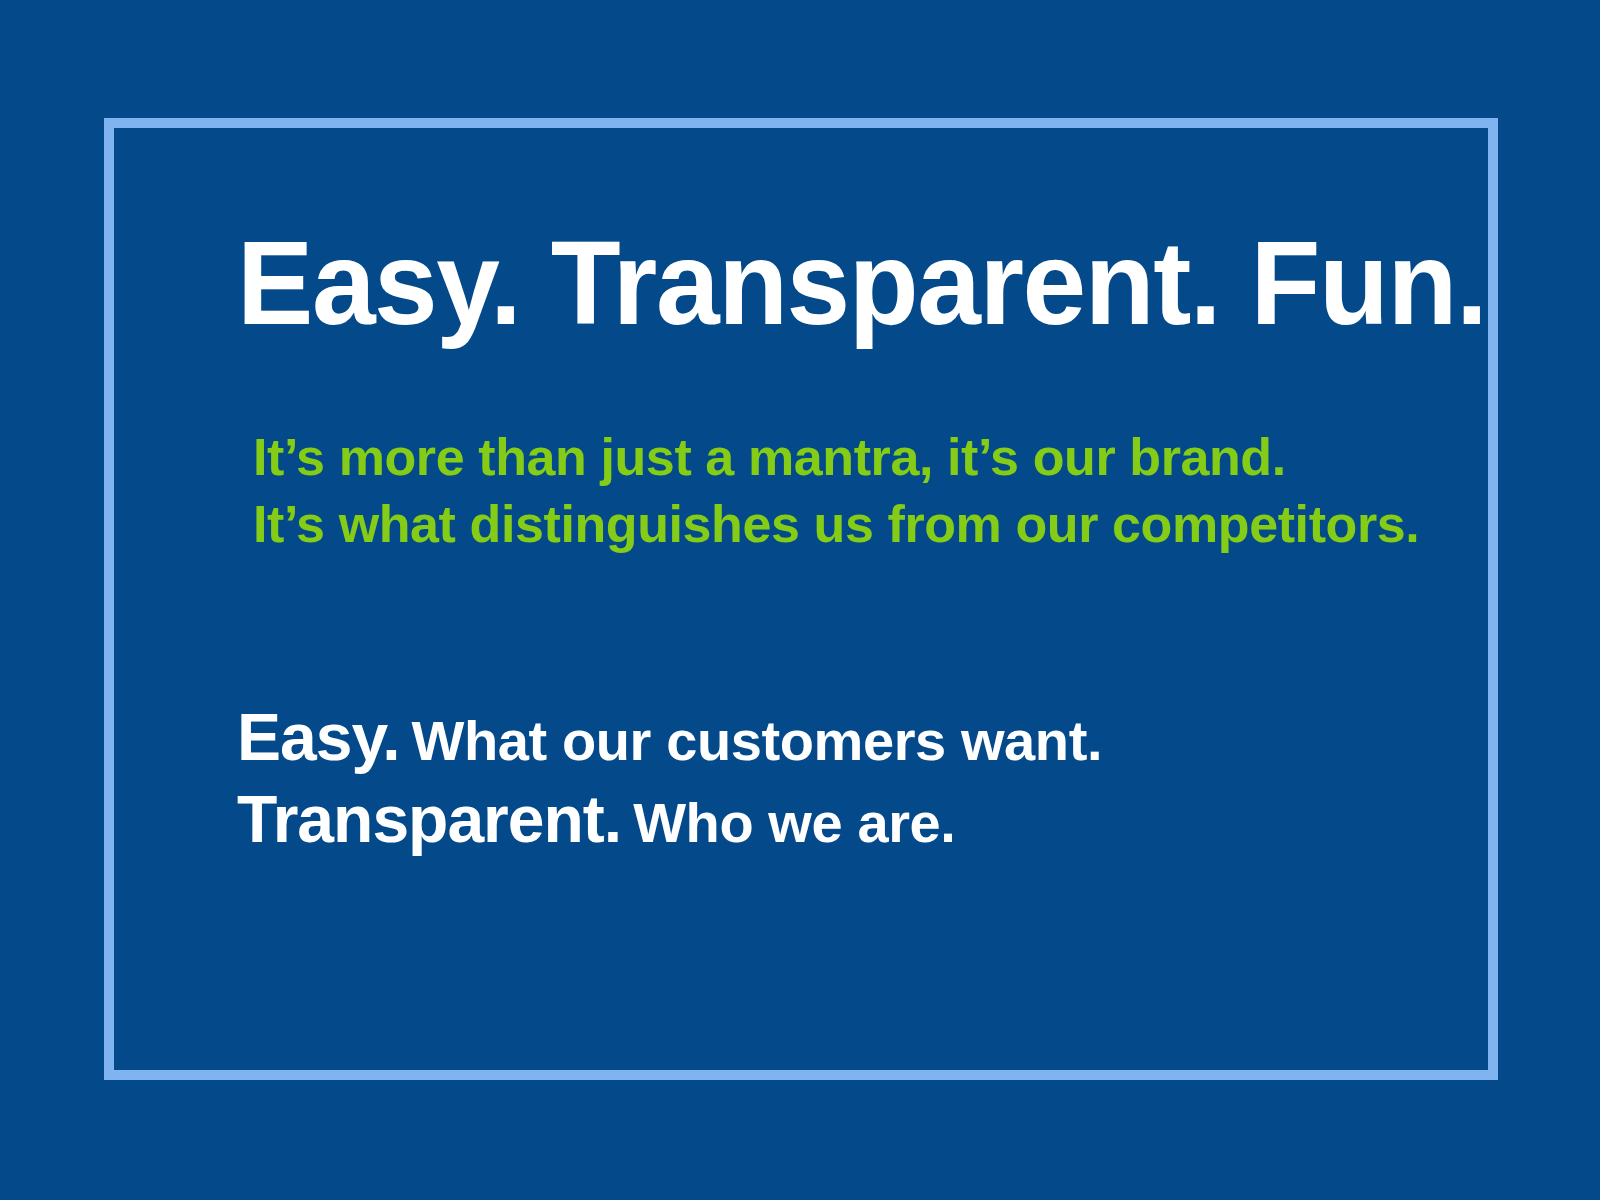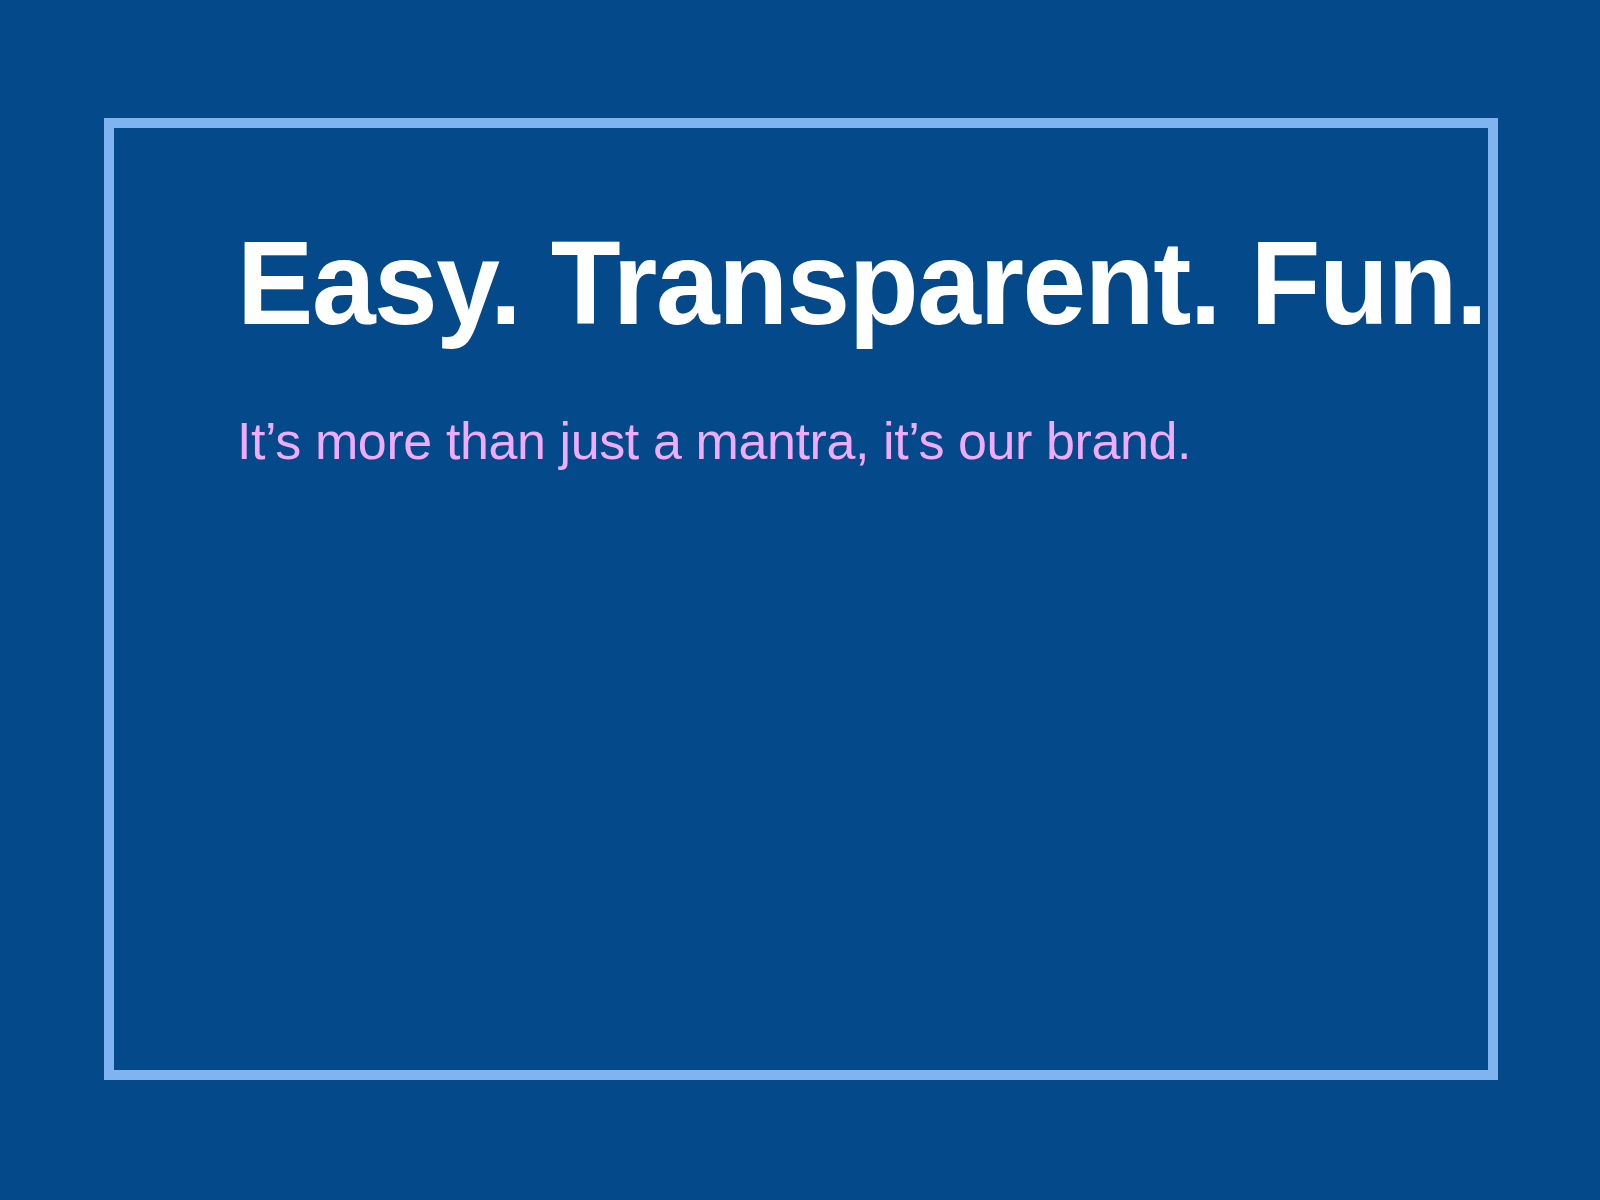--- a/index.html
+++ b/index.html
@@ -58,26 +58,26 @@
     color: #ffffff;
     transform: scaleX(0.97);
     transform-origin: left top;
   }
 
   
   .intro {
     position: absolute;
     left: 0;
     top: 290px;
-    margin: 0;
+    margin: 16px;
     font-size: 52px;
     line-height: 67px;
-    font-weight: 400;
+    font-weight: 700;
     letter-spacing: -0.4px;
-    color: #f0abfc;
+    color: #84cc16;
   }
   .intro-line {
     display: block;
     white-space: nowrap;
   }
 
   
   .definitions {
     position: absolute;
     left: 0;
@@ -111,23 +111,30 @@
 <div class="slide" style="background: rgb(4, 74, 139);">
 
   <div class="frame" style="border-color: rgb(127, 180, 240);"></div>
 
   <div class="content" style="color: rgb(255, 255, 255);">
 
     <h1 class="headline">Easy. Transparent. Fun.</h1>
 
     <p class="intro">
       <span class="intro-line">It’s more than just a mantra, it’s our brand.</span>
+      <span class="intro-line">It’s what distinguishes us from our competitors.</span>
     </p>
 
     <div class="definitions">
 
+      <div class="def-line">
+        <span class="def-term">Easy.</span><span class="def-desc">What our customers want.</span>
+      </div>
 
+      <div class="def-line">
+        <span class="def-term">Transparent.</span><span class="def-desc">Who we are.</span>
+      </div>
 
 
     </div>
 
   </div>
 </div>
 
 </body></html>

